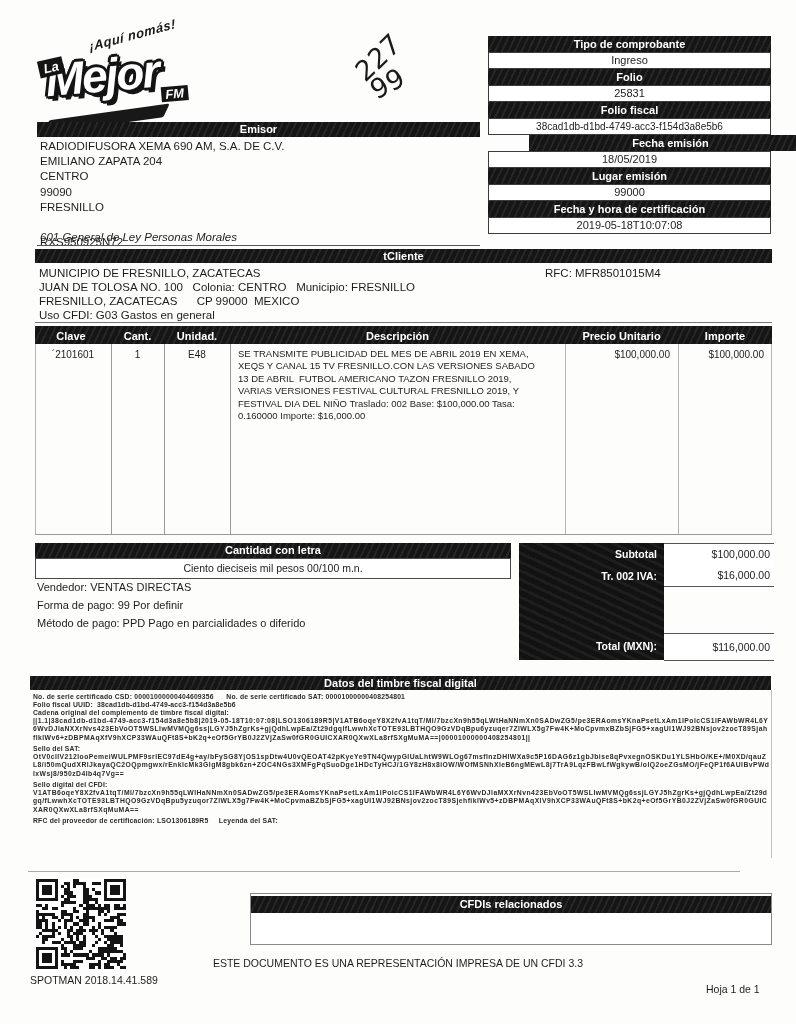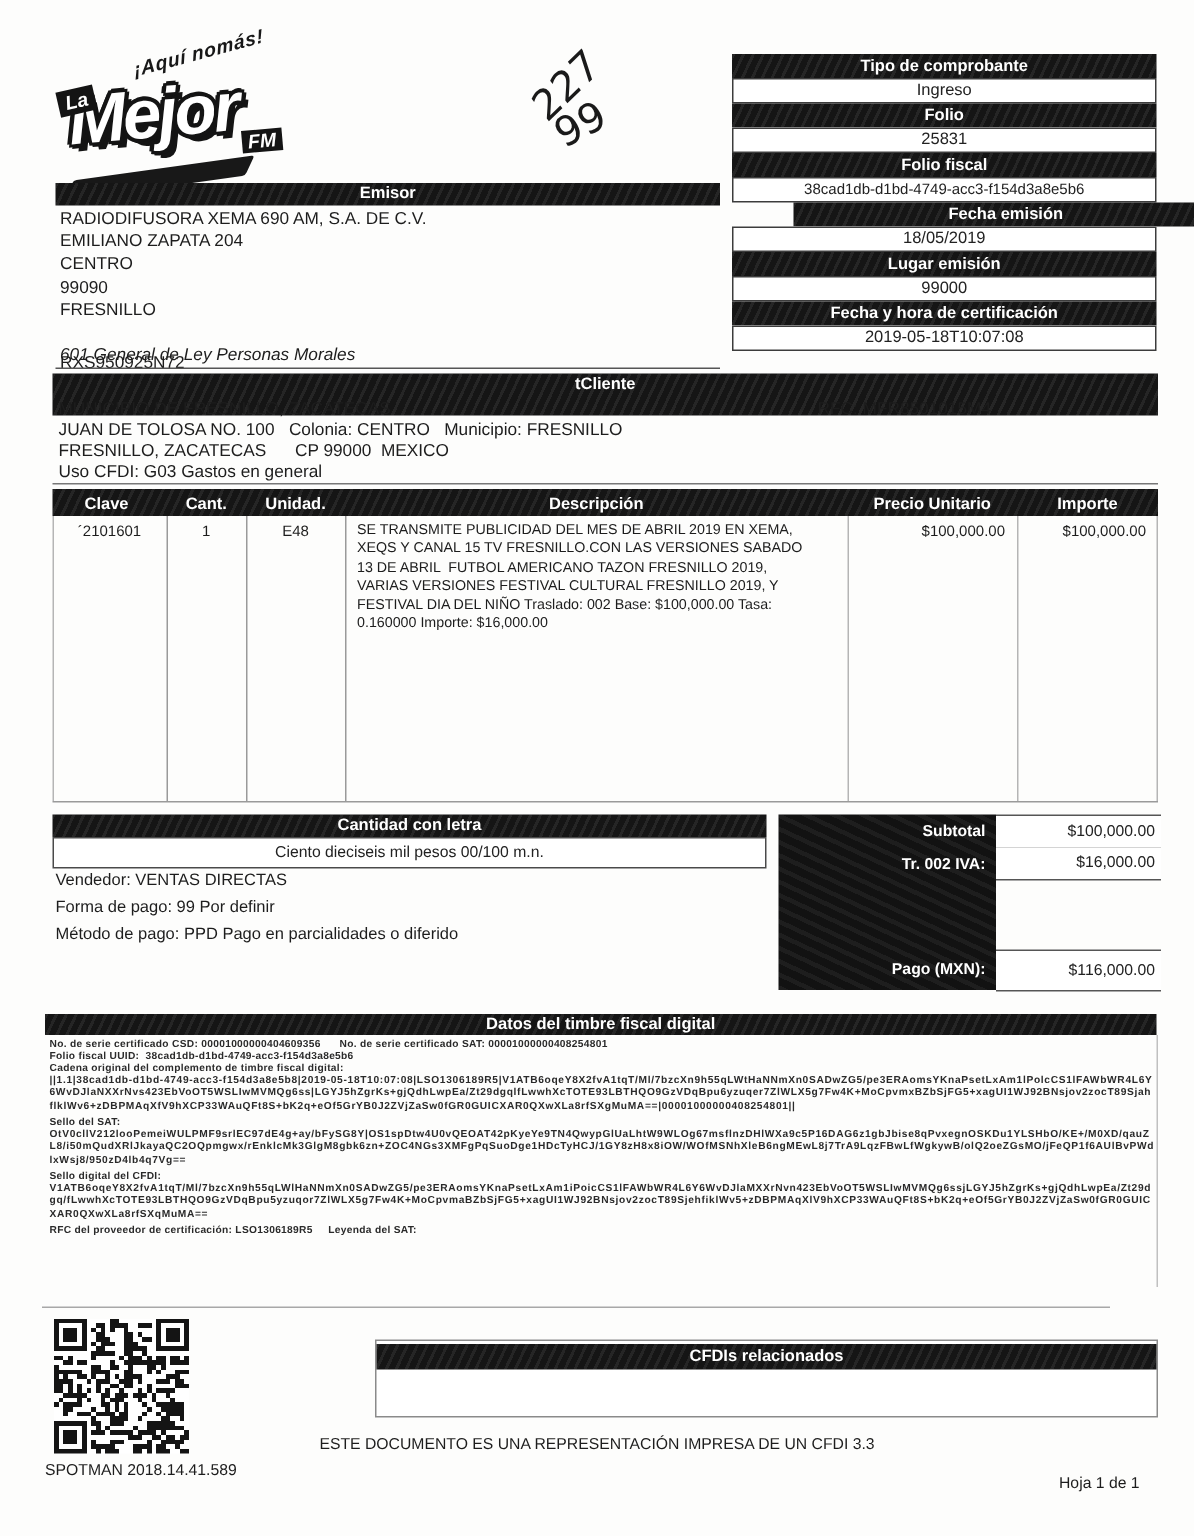--- a/index.html
+++ b/index.html
@@ -88,21 +88,21 @@
   <div class="bar" style="left:37px;top:122px;width:443px;">Emisor</div>
   <div class="tline" style="left:40px;top:139px;">RADIODIFUSORA XEMA 690 AM, S.A. DE C.V.</div>
   <div class="tline" style="left:40px;top:154px;">EMILIANO ZAPATA 204</div>
   <div class="tline" style="left:40px;top:169px;">CENTRO</div>
   <div class="tline" style="left:40px;top:185px;">99090</div>
   <div class="tline" style="left:40px;top:200px;">FRESNILLO</div>
   <div class="tline" style="left:40px;top:215px;margin-top:20px;">RXS950925N72</div>
   <div class="tline" style="left:40px;top:230px;font-style:italic;">601 General de Ley Personas Morales</div>
   <div class="hline" style="left:37px;top:245px;width:443px;background:#555;"></div>
 
-  <div class="bar" style="left:35px;top:249px;width:737px;height:28px;line-height:14px;">tCliente</div>
+  <div class="bar" style="left:35px;top:249px;width:737px;height:14px;line-height:14px;">tCliente</div>
   <div class="tline" style="left:39px;top:266px;">MUNICIPIO DE FRESNILLO, ZACATECAS</div>
   <div class="tline" style="left:545px;top:266px;">RFC: MFR8501015M4</div>
   <div class="tline" style="left:39px;top:280px;">JUAN DE TOLOSA NO. 100   Colonia: CENTRO   Municipio: FRESNILLO</div>
   <div class="tline" style="left:39px;top:294px;">FRESNILLO, ZACATECAS      CP 99000  MEXICO</div>
   <div class="tline" style="left:39px;top:308px;">Uso CFDI: G03 Gastos en general</div>
   <div class="hline" style="left:35px;top:322px;width:737px;background:#777;"></div>
 
   <div>
     <div class="bar" style="left:35px;top:326px;width:737px;height:18px;line-height:18px;"></div>
     <div class="cell" style="left:35px;top:330px;width:72px;text-align:center;color:#fff;font-weight:bold;font-size:11px;z-index:2;">Clave</div>
@@ -133,21 +133,21 @@
   <div class="abs" style="left:35px;top:558px;width:474px;height:19px;line-height:19px;border:1px solid #4a4a4a;background:#fff;text-align:center;font-size:10.5px;color:#222;">Ciento dieciseis mil pesos 00/100 m.n.</div>
 
   <div class="tline" style="left:37px;top:580px;font-size:11px;">Vendedor: VENTAS DIRECTAS</div>
   <div class="tline" style="left:37px;top:598px;font-size:11px;">Forma de pago: 99 Por definir</div>
   <div class="tline" style="left:37px;top:616px;font-size:11px;">Método de pago: PPD Pago en parcialidades o diferido</div>
 
   <div>
     <div class="totals-black"></div>
     <div class="totals-label" style="left:522px;top:548px;">Subtotal</div>
     <div class="totals-label" style="left:522px;top:570px;">Tr. 002 IVA:</div>
-    <div class="totals-label" style="left:522px;top:640px;">Pago (MXN):</div>
+    <div class="totals-label" style="left:522px;top:640px;">Total (MXN):</div>
     <div class="totals-cell" style="top:543px;height:21px;line-height:21px;">$100,000.00</div>
     <div class="totals-cell" style="top:565px;height:21px;line-height:21px;border-top:none;">$16,000.00</div>
     <div class="totals-cell" style="top:633px;height:26px;line-height:26px;">$116,000.00</div>
   </div>
 
   <div class="bar" style="left:30px;top:676px;width:741px;height:14px;line-height:14px;">Datos del timbre fiscal digital</div>
   <div class="tiny" style="left:33px;top:693px;width:735px;">No. de serie certificado CSD: 00001000000404609356      No. de serie certificado SAT: 00001000000408254801</div>
   <div class="tiny" style="left:33px;top:701px;width:735px;">Folio fiscal UUID:  38cad1db-d1bd-4749-acc3-f154d3a8e5b6</div>
   <div class="tiny" style="left:33px;top:709px;width:735px;">Cadena original del complemento de timbre fiscal digital:</div>
   <div class="tiny wrap" style="left:33px;top:717px;width:737px;">||1.1|38cad1db-d1bd-4749-acc3-f154d3a8e5b8|2019-05-18T10:07:08|LSO1306189R5|V1ATB6oqeY8X2fvA1tqT/Ml/7bzcXn9h55qLWtHaNNmXn0SADwZG5/pe3ERAomsYKnaPsetLxAm1lPolcCS1lFAWbWR4L6Y6WvDJlaNXXrNvs423EbVoOT5WSLIwMVMQg6ss|LGYJ5hZgrKs+gjQdhLwpEa/Zt29dgqlfLwwhXcTOTE93LBTHQO9GzVDqBpu6yzuqer7ZlWLX5g7Fw4K+MoCpvmxBZbSjFG5+xagUI1WJ92BNsjov2zocT89SjahflklWv6+zDBPMAqXfV9hXCP33WAuQFt8S+bK2q+eOf5GrYB0J2ZVjZaSw0fGR0GUICXAR0QXwXLa8rfSXgMuMA==|00001000000408254801||</div>

